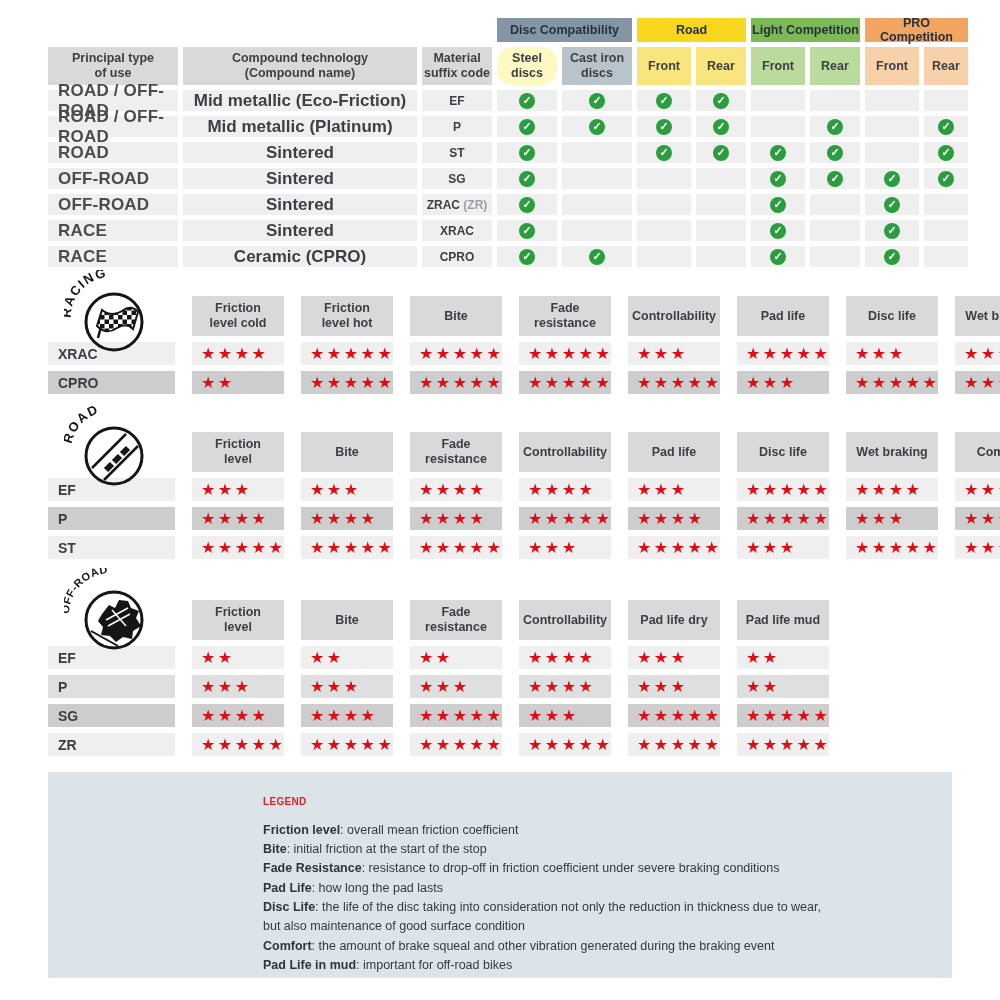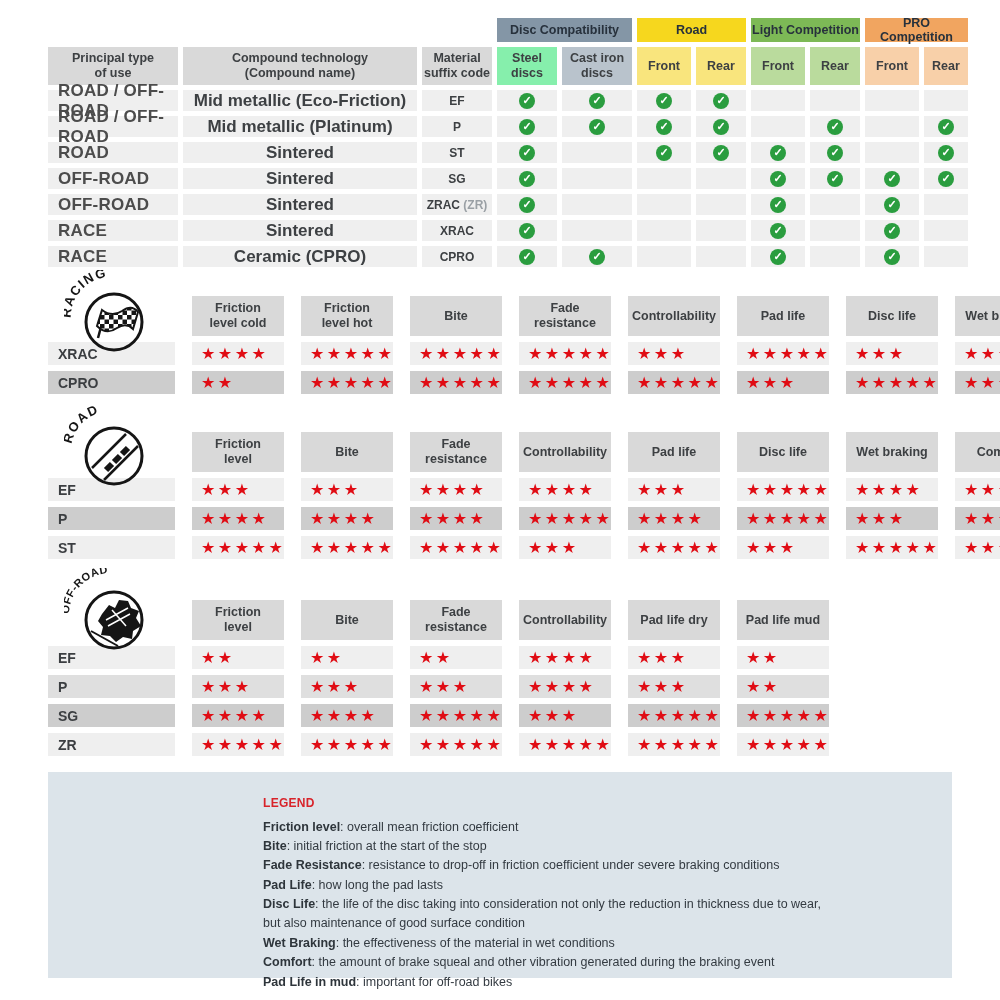--- a/index.html
+++ b/index.html
@@ -22,42 +22,42 @@
   .cols6{grid-template-columns:127px repeat(6,92px)}
   .rhead{height:40px;background:#d9d9d9;font-size:12.5px;font-weight:bold;white-space:pre-line;line-height:1.2}
   .spacer{background:transparent}
   .rlabel{height:23px;justify-content:flex-start;padding-left:10px;font-size:14px;font-weight:bold;color:#3b3e41}
   .stars{height:23px;justify-content:flex-start;padding-left:9px;font-size:16px;letter-spacing:2.5px;color:#e00c14;overflow:hidden;white-space:nowrap}
   .bg-light{background:#efefef}.bg-mid{background:#dfdfdf}.bg-dark{background:#cdcdcd}
   .sec-icon{position:absolute}
   
   .legend{position:absolute;left:48px;top:772px;width:904px;height:206px;background:#dce4ea}
   .legend-inner{padding:22px 30px 0 215px;font-size:12.5px;line-height:1.55;color:#333a41}
-  .legend-title{color:#d8232a;font-weight:bold;font-size:12px;margin-bottom:5px;letter-spacing:.3px}
+  .legend-title{color:#d8232a;font-weight:bold;font-size:10px;margin-bottom:11px;letter-spacing:.3px}
   .legend-inner b{color:#2e353b}
 </style>
 </head>
 <body>
 
 <div class="abs" id="compat" style="left:48px;top:18px">
     <div class="cgrid">
       <div class="cell spacer" style="grid-column: 1 / span 3;"></div>
       <div class="cell gcell" style="background: rgb(132, 150, 166); grid-column: span 2;">Disc Compatibility</div>
       <div class="cell gcell" style="background: rgb(246, 215, 30); grid-column: span 2;">Road</div>
       <div class="cell gcell" style="background: rgb(125, 185, 86); grid-column: span 2;">Light Competition</div>
       <div class="cell gcell" style="background: rgb(241, 165, 96); grid-column: span 2;">PRO Competition</div>
     </div>
     <div class="cgrid">
       <div class="cell hcell">Principal type
 of use</div>
       <div class="cell hcell">Compound technology
 (Compound name)</div>
       <div class="cell hcell">Material
 suffix code</div>
-      <div class="cell hcell" style="background: #86efac;">Steel
+      <div class="cell hcell" style="background: #fef9c3; border-radius: 15px;">Steel
 discs</div>
       <div class="cell hcell" style="background: rgb(185, 195, 204);">Cast iron
 discs</div>
       <div class="cell hcell" style="background: rgb(249, 229, 125);">Front</div>
       <div class="cell hcell" style="background: rgb(249, 229, 125);">Rear</div>
       <div class="cell hcell" style="background: rgb(186, 219, 157);">Front</div>
       <div class="cell hcell" style="background: rgb(186, 219, 157);">Rear</div>
       <div class="cell hcell" style="background: rgb(248, 208, 169);">Front</div>
       <div class="cell hcell" style="background: rgb(248, 208, 169);">Rear</div>
     </div>
@@ -401,18 +401,17 @@
 <div class="legend">
   <div class="legend-inner">
     <div class="legend-title">LEGEND</div>
     <div id="legend-lines">
         <div><b>Friction level</b>: overall mean friction coefficient</div>
         <div><b>Bite</b>: initial friction at the start of the stop</div>
         <div><b>Fade Resistance</b>: resistance to drop-off in friction coefficient under severe braking conditions</div>
         <div><b>Pad Life</b>: how long the pad lasts</div>
         <div><b>Disc Life</b>: the life of the disc taking into consideration not only the reduction in thickness due to wear,</div>
         <div>but also maintenance of good surface condition</div>
-        <div><b>Wet Braking</b>: the effectiveness of the material in wet conditions</div>
         <div><b>Comfort</b>: the amount of brake squeal and other vibration generated during the braking event</div>
         <div><b>Pad Life in mud</b>: important for off-road bikes</div>
       </div>
   </div>
 </div>
 
 </body></html>

